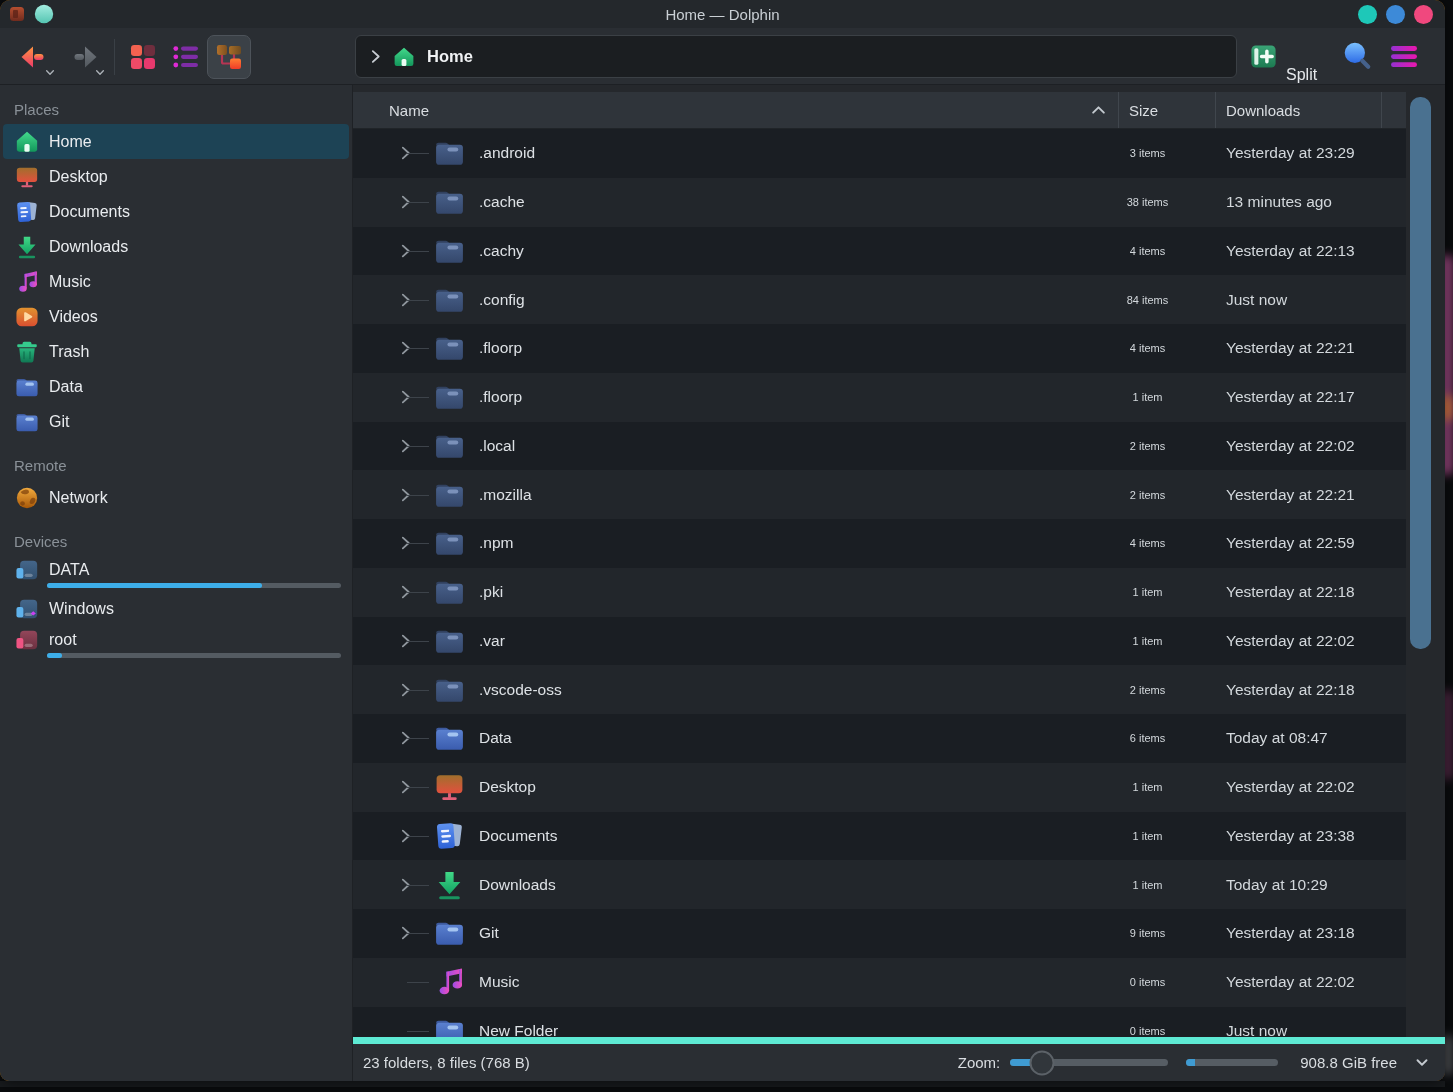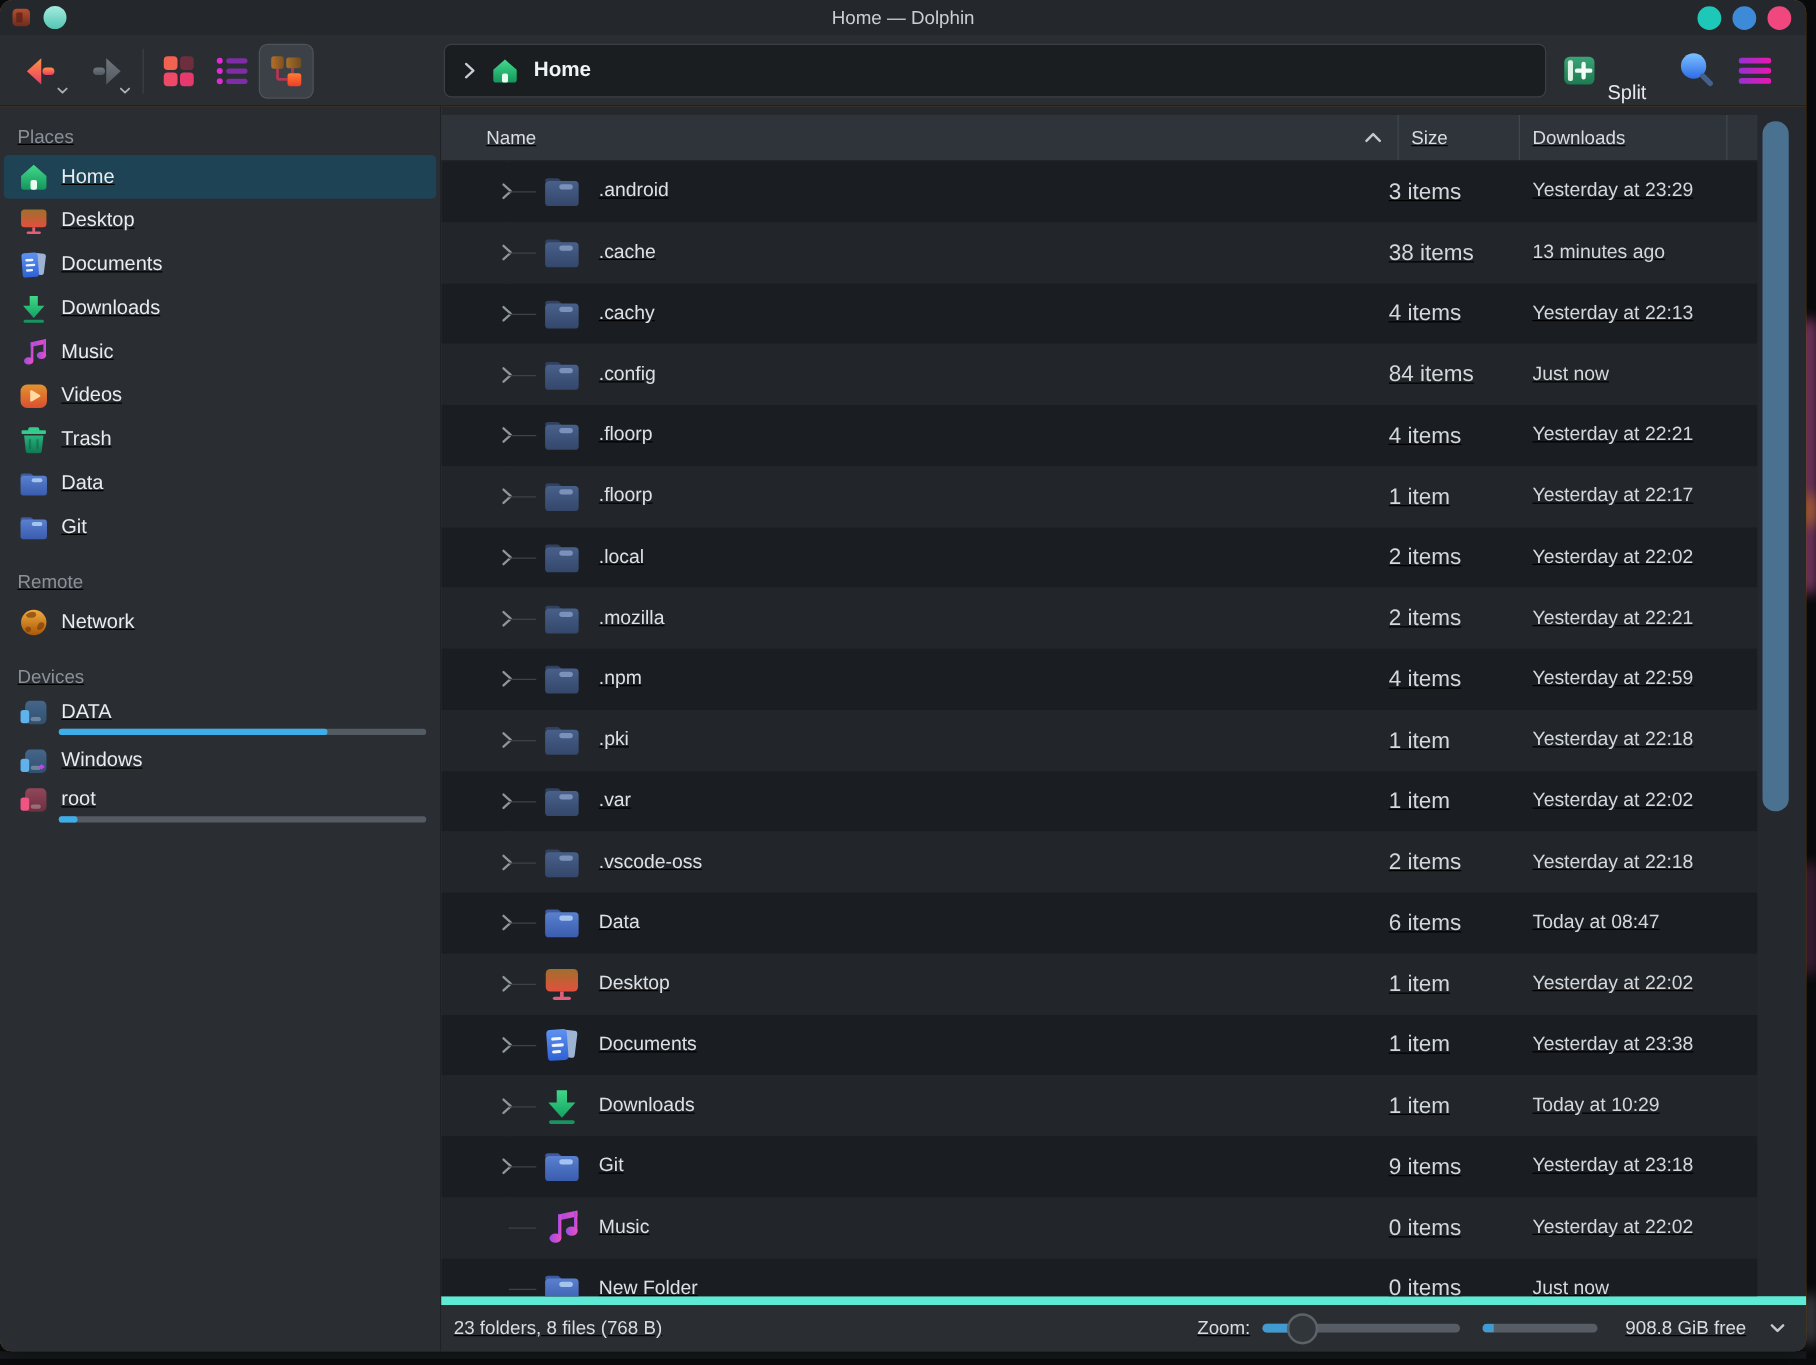--- a/index.html
+++ b/index.html
@@ -42,21 +42,21 @@
   .bc-chev { width:11px; height:15px; color:#c8cdd3; }
   .bc-home-icon { width:24px; height:24px; }
   .bc-label { font-size:16.5px; font-weight:600; color:#f0f2f4; }
   .split-btn { position:absolute; left:1249px; top:7px; height:43px; display:flex; align-items:center; gap:8px; }
   .split-icon { width:29px; height:29px; }
   .split-label { font-size:16px; color:#e6e9ec;margin-top:36px; }
   .search-btn { position:absolute; left:1341px; top:12px; width:32px; height:32px; }
   .menu-btn { position:absolute; left:1388px; top:15px; width:32px; height:27px; }
 
   
-  .body { display:flex; height:996px;text-decoration:underline; }
+  .body { display:flex; height:996px; }
 
   .sidebar { width:353px; background:#2a2e33; border-right:1px solid #1e2125; padding-top:10px; overflow:hidden; }
   .side-section { margin-bottom:12px; }
   .side-label { height:29px; display:flex; align-items:center; padding-left:14px; font-size:15px; color:#8a9198; }
   .side-item { height:35px; margin:0 3px; border-radius:4px; display:flex; align-items:center; gap:9px;
                padding-left:11px; font-size:16px; color:#e9ecef; position:relative; }
   .side-item.selected { background:#1d4355; }
   .side-item.has-bar { padding-bottom:8px; }
   .si-icon { width:26px; height:26px; flex:none; }
   .si-bar { position:absolute; left:44px; right:8px; bottom:3px; height:5px; border-radius:3px; background:#545b62; }
@@ -74,21 +74,21 @@
 
   .rows { flex:1; width:1053px; overflow:hidden; position:relative; }
   .rows::before { content:""; position:absolute; left:53px; top:0; height:902px; width:1px; background:#3d434a; }
   .frow { height:48.75px; display:flex; align-items:center; position:relative; padding-left:126px;gap:20px; }
   .frow.dark  { background:#1a1e23; }
   .frow.light { background:#22262b; }
   .r-exp  { position:absolute; left:47px; top:50%; transform:translateY(-50%); width:11px; height:15px; color:#8f969d; }
   .r-dash { position:absolute; left:54px; top:50%; width:22px; height:1px; background:#3d434a; }
   .r-icon { position:absolute; left:80px; top:50%; transform:translateY(-50%); width:33px; height:33px; }
   .r-name { flex:1; font-size:15.5px; color:#dde1e5; }
-  .r-size { width:85px; text-align:left; padding-right:12px; font-size:18px; color:#d3d8dc; flex:none; }
+  .r-size { width:85px; text-align:center; padding-right:12px; font-size:11px; color:#d3d8dc; flex:none; }
   .r-mod  { width:190px; padding-left:10px; font-size:15.5px; color:#d3d8dc; flex:none; }
 
   .statusbar { height:44px; background:#2a2e33; border-top:7px solid #5eead4; display:flex; align-items:center;
                font-size:15px; color:#d9dde1; padding:0 16px 0 10px; }
   .sb-zoomwrap { margin-left:auto; display:flex; align-items:center; gap:10px; }
   .slider { width:158px; height:7px; border-radius:4px; background:#565d64; position:relative; }
   .slider-fill { position:absolute; left:0; top:0; bottom:0; border-radius:4px; }
   .slider-handle { position:absolute; top:50%; transform:translate(-50%,-50%); width:25px; height:25px;
                    border-radius:50%; background:#31363b; border:2px solid #5c6268; }
   .capacity { width:92px; height:7px; border-radius:4px; background:#565d64; margin-left:8px; position:relative; overflow:hidden; }

